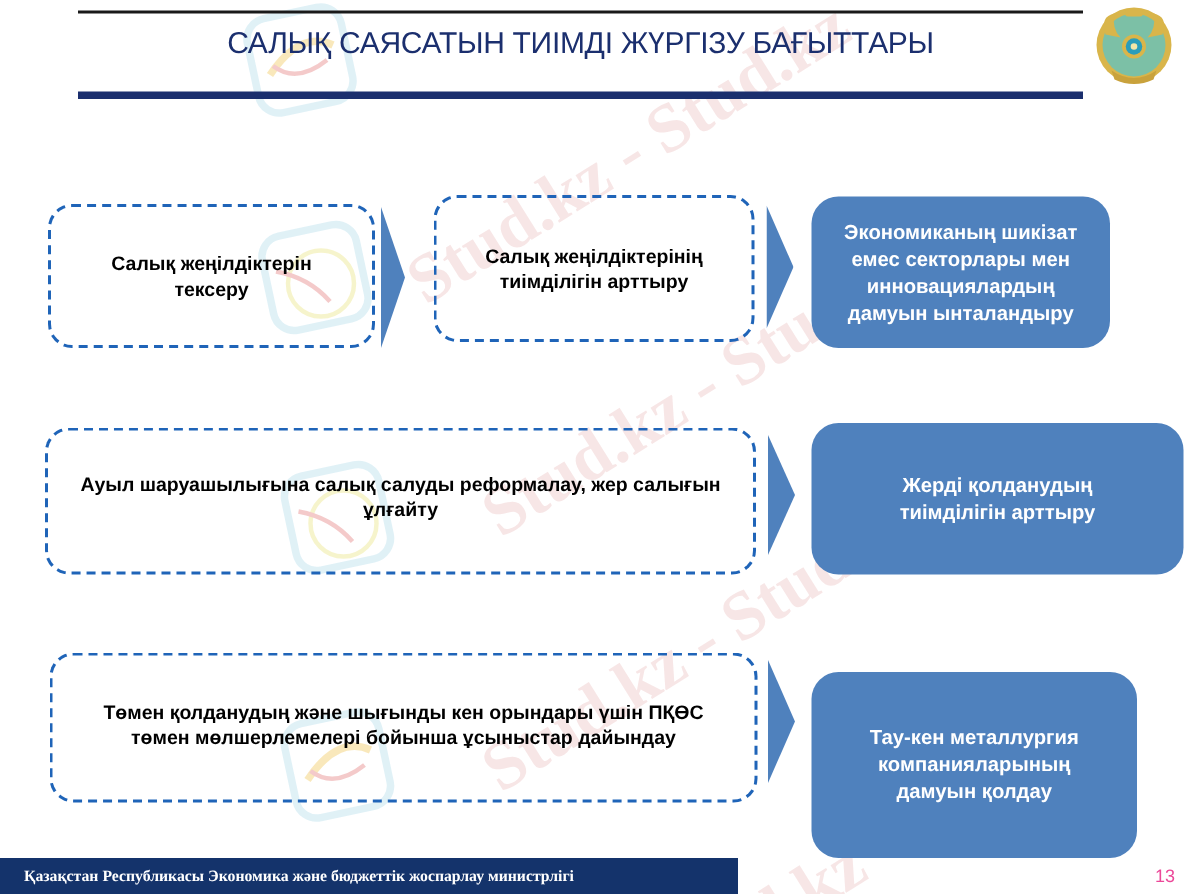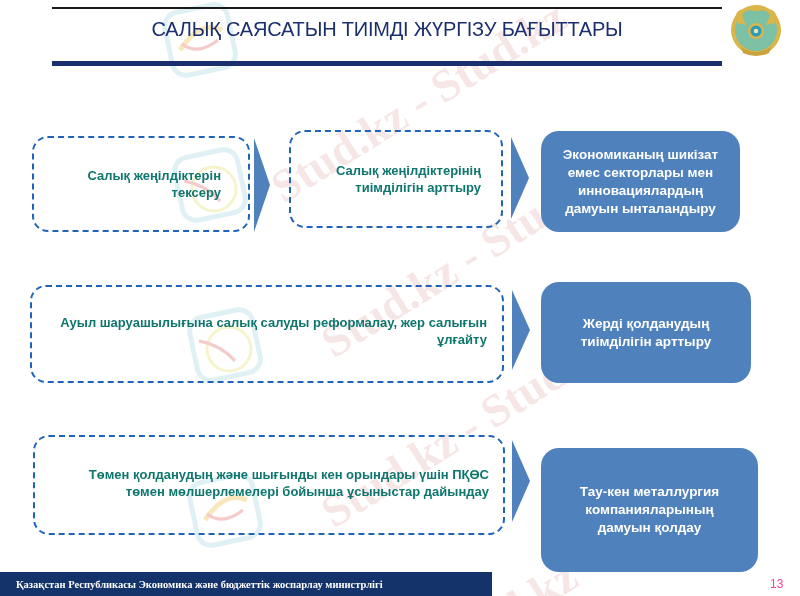--- a/index.html
+++ b/index.html
@@ -12,22 +12,22 @@
     .rule-top { left: 52px; top: 7px; width: 670px; height: 2px; background: #1a1a1a; }
     .rule-bottom { left: 52px; top: 61px; width: 670px; height: 5px; background: #1b2f6e; }
     .title {
       left: 52px; top: 18px; width: 670px; text-align: center;
       font-size: 20px; font-weight: normal; color: #1b2f6e; letter-spacing: -0.2px;
     }
     .emblem { left: 729px; top: 1px; width: 54px; height: 60px; }
 
     .dbox {
       border: 2px dashed #1f64b8; border-radius: 16px; background: transparent;
-      display: flex; align-items: center; justify-content: center; text-align: right;
-      font-weight: bold; font-size: 13px; color: #0f766e; line-height: 17px; box-sizing: border-box;
+      display: flex; align-items: center; justify-content: center; text-align: center;
+      font-weight: bold; font-size: 13px; color: #000000; line-height: 17px; box-sizing: border-box;
       padding: 4px 12px;
     }
     .sbox {
       background: #4f81bd; border-radius: 18px; color: #fff;
       display: flex; align-items: center; justify-content: center; text-align: center;
       font-weight: bold; font-size: 13.5px; line-height: 18px; box-sizing: border-box; padding: 4px 10px;
     }
 
     .footer-bar {
       left: 0; top: 572px; width: 492px; height: 24px; background: #14336b;
@@ -102,21 +102,21 @@
 <div class="abs sbox" style="left:541px; top:131px; width:199px; height:101px;">
   <span style="max-width:180px;">Экономиканың шикізат емес секторлары мен инновациялардың дамуын ынталандыру</span>
 </div>
 
 <div class="abs dbox" style="left:30px; top:285px; width:474px; height:98px;">
   <span style="max-width:440px; margin-top:-6px;">Ауыл шаруашылығына салық салуды  реформалау, жер салығын ұлғайту</span>
 </div>
 <svg class="abs arrow-svg" style="left:512px; top:290px;" width="18" height="80">
   <polygon points="0,0 18,40 0,80" fill="#4f81bd"></polygon>
 </svg>
-<div class="abs sbox" style="left:541px; top:282px; width:210px; height:101px;">
+<div class="abs sbox" style="left:541px; top:282px; width:248px; height:101px;">
   <span style="max-width:170px;">Жерді қолданудың тиімділігін арттыру</span>
 </div>
 
 <div class="abs dbox" style="left:33px; top:435px; width:472px; height:100px;">
   <span style="max-width:440px; margin-top:-4px;">Төмен қолданудың және шығынды кен орындары үшін ПҚӨС төмен мөлшерлемелері  бойынша ұсыныстар дайындау</span>
 </div>
 <svg class="abs arrow-svg" style="left:512px; top:440px;" width="18" height="82">
   <polygon points="0,0 18,41 0,82" fill="#4f81bd"></polygon>
 </svg>
 <div class="abs sbox" style="left:541px; top:448px; width:217px; height:124px;">

